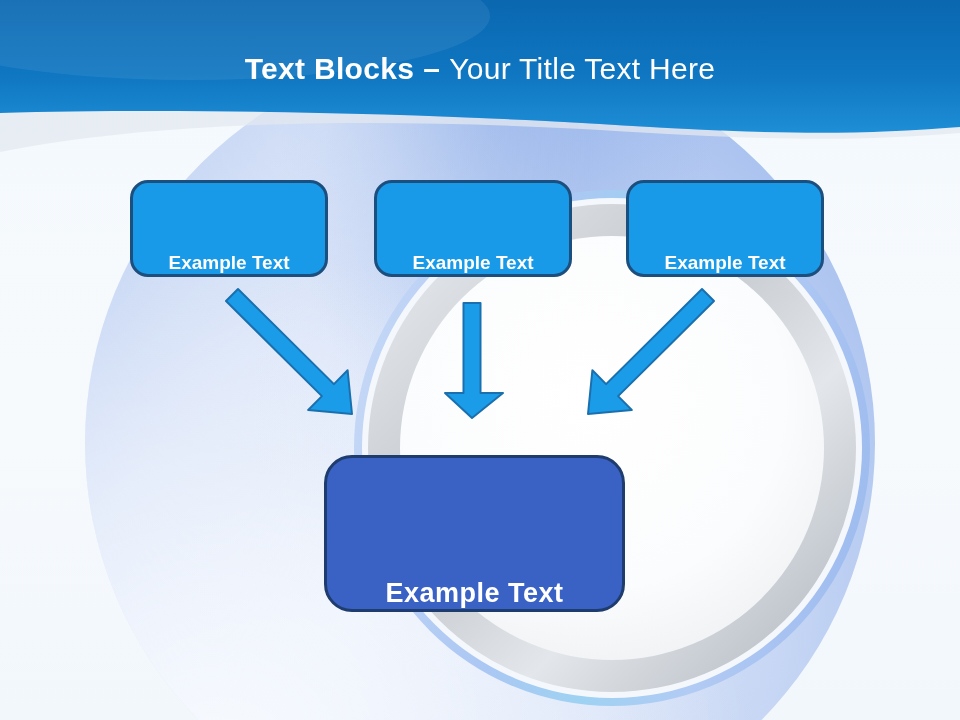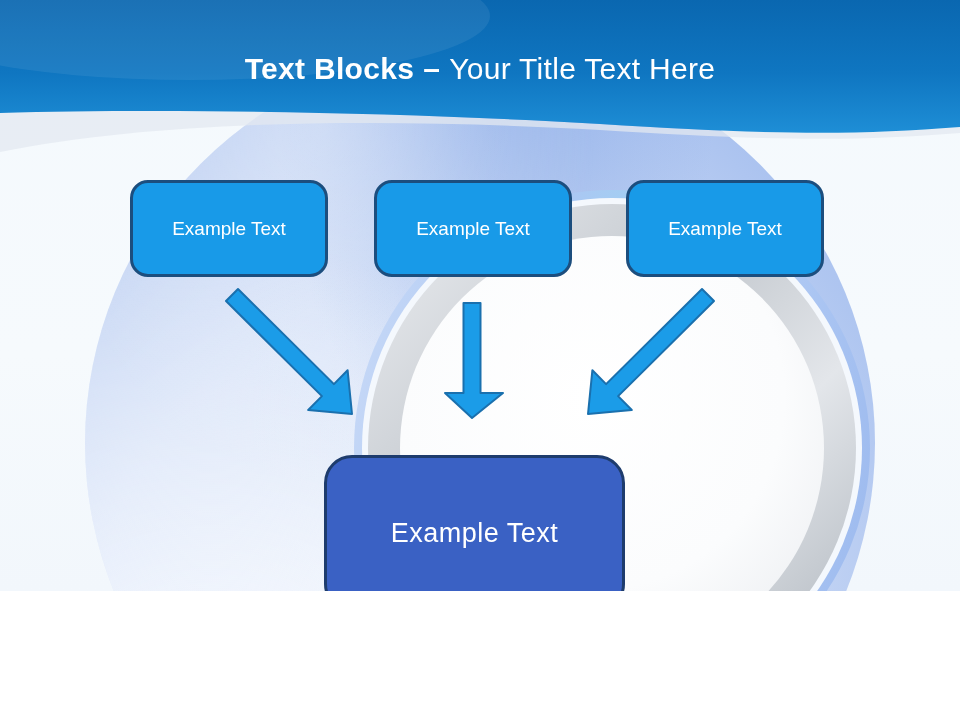--- a/index.html
+++ b/index.html
@@ -1,17 +1,17 @@
 <!DOCTYPE html>
 <html><head>
 <meta charset="utf-8">
 <style>
   html,body{margin:0;padding:0;background:#ffffff;}
   .slide{
-    position:relative;width:960px;height:591px;overflow:hidden;
+    position:relative;width:960px;height:720px;overflow:hidden;
     background:linear-gradient(180deg,#f4f9fd 0%,#f6fafd 60%,#f2f7fc 100%);
     font-family:"Liberation Sans",sans-serif;
   }
   
   .scene{position:absolute;inset:0;overflow:hidden;}
   .sphere-body{
     position:absolute;left:85px;top:48px;width:790px;height:790px;border-radius:50%;
     background:radial-gradient(circle at 35% 70%,
       #e6edfa 0%, #d8e3f8 34%, #c6d6f4 56%, #aec5f0 76%, #9cb8ec 92%, #90aee9 100%);
   }
@@ -43,22 +43,22 @@
   
   .header-svg{position:absolute;left:0;top:0;}
   .slide-title{
     position:absolute;left:0;top:52px;width:100%;text-align:center;
     color:#ffffff;font-size:30px;font-weight:400;letter-spacing:.3px;
   }
   .slide-title .t-bold{font-weight:700;}
   .slide-title .t-sep{font-weight:700;margin:0 9px;}
   
   .tblock{
-    position:absolute;display:flex;align-items:center;justify-content:center;
-    box-sizing:border-box;color:#ffffff;text-align:center;
+    position:absolute;display:flex;align-items:flex-end;justify-content:center;
+    box-sizing:border-box;color:#ffffff;text-align:center;font-weight:bold;
   }
   .tblock.small{
     width:198px;height:97px;top:180px;
     background:#189ae8;border:3px solid #1c4e7e;border-radius:18px;
     font-size:19px;
   }
   .tblock.b1{left:130px;}
   .tblock.b2{left:374px;}
   .tblock.b3{left:626px;}
   .tblock.center{

